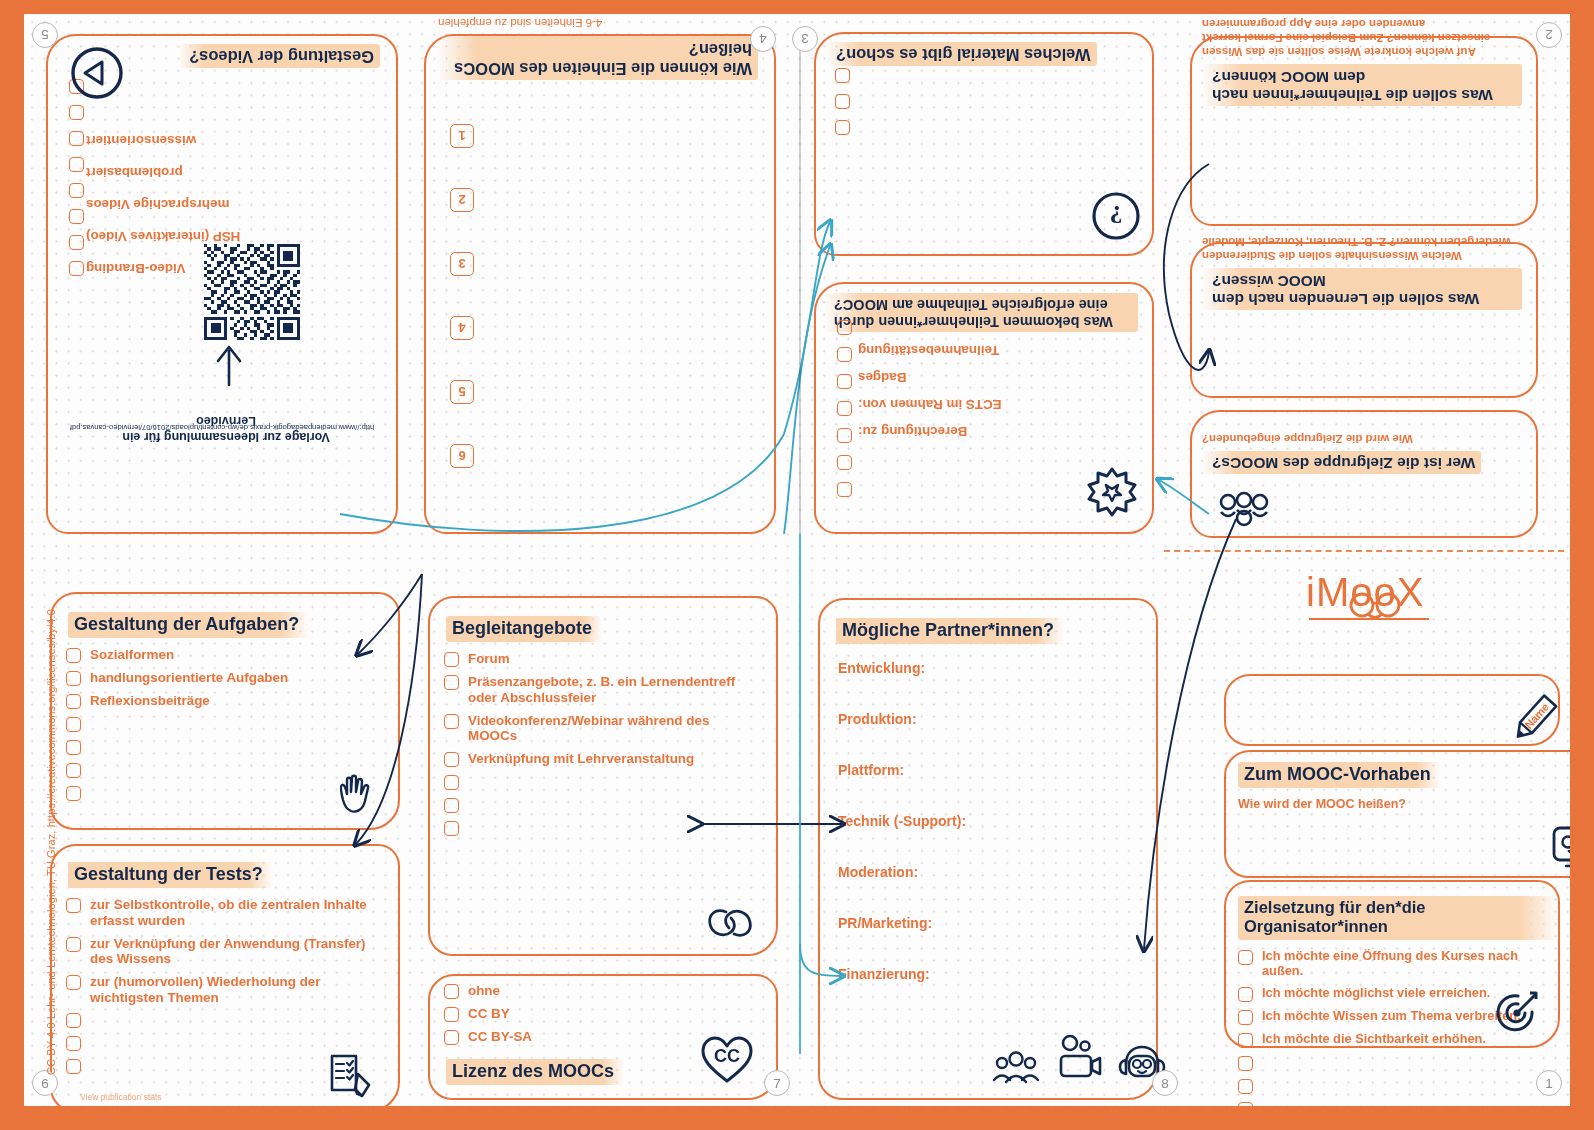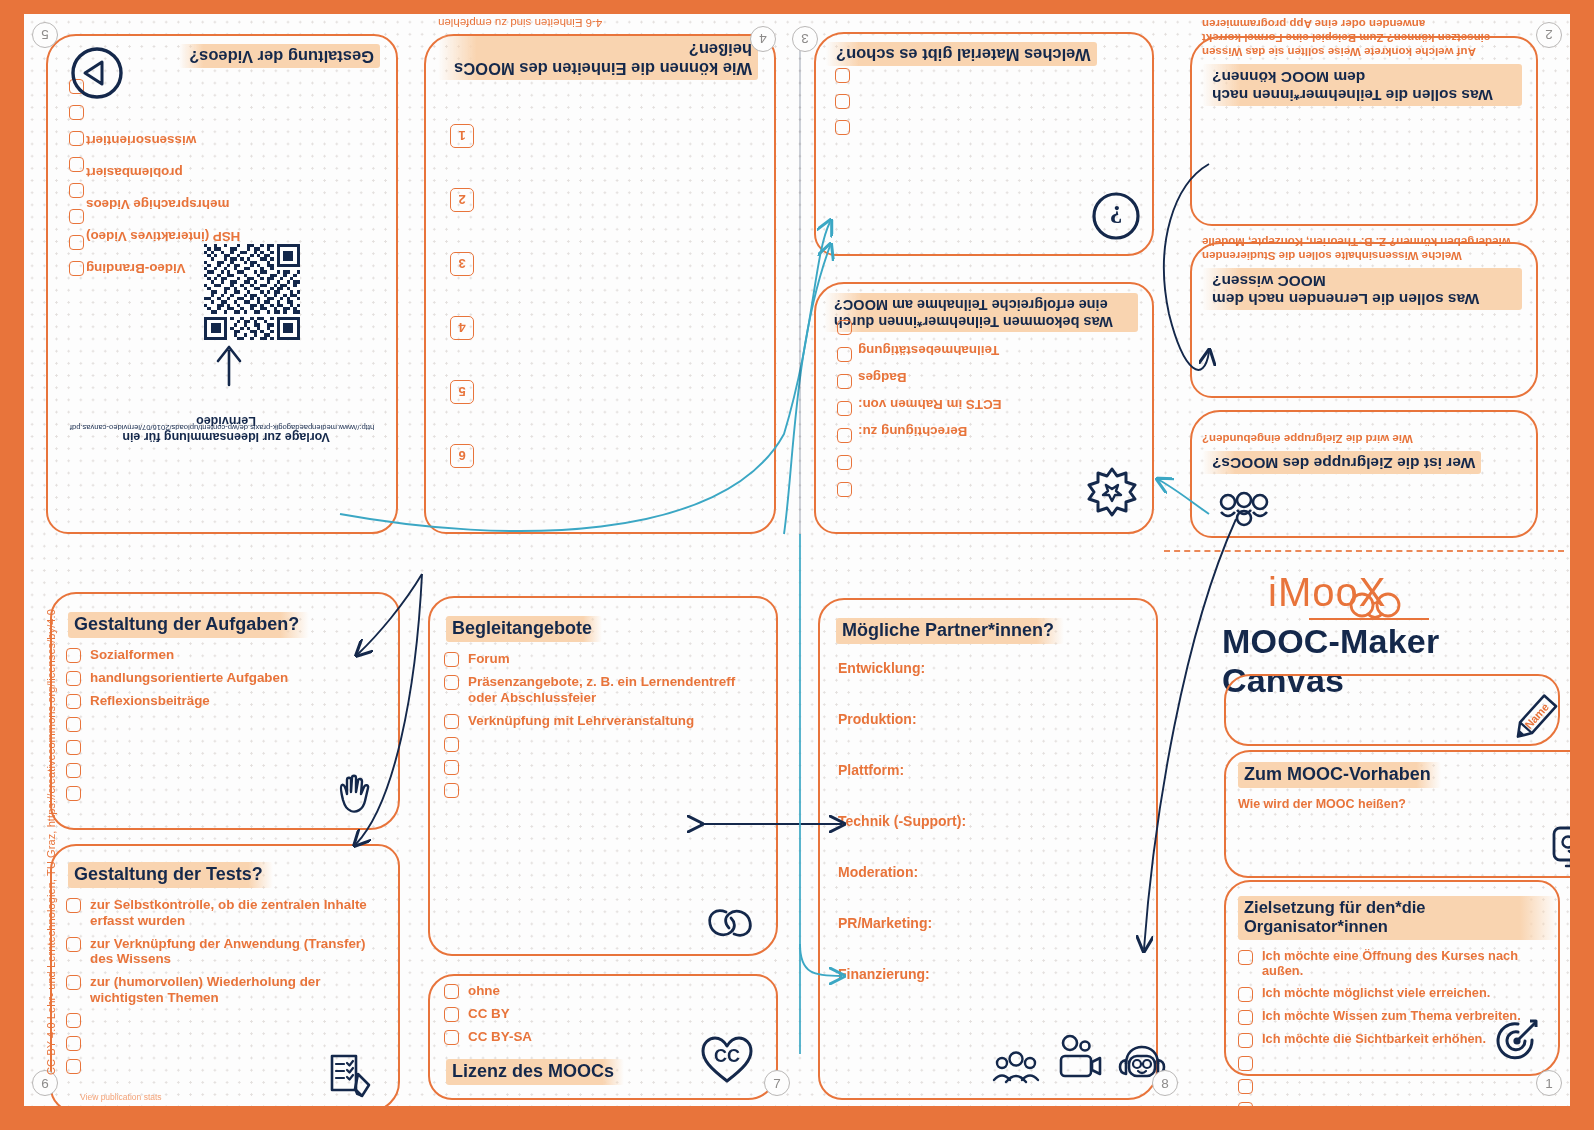--- a/index.html
+++ b/index.html
@@ -609,20 +609,24 @@
         <div class="chk-row">
             <div class="chk"></div>
             <div class="chk-lbl">Forum</div>
           </div>
         <div class="chk-row">
             <div class="chk"></div>
             <div class="chk-lbl" style="max-width:285px;">Präsenzangebote, z. B. ein Lernendentreff oder Abschlussfeier</div>
           </div>
         <div class="chk-row">
             <div class="chk"></div>
+            <div class="chk-lbl" style="max-width:295px;">Videokonferenz/Webinar während des MOOCs</div>
+          </div>
+        <div class="chk-row">
+            <div class="chk"></div>
             <div class="chk-lbl">Verknüpfung mit Lehrveranstaltung</div>
           </div>
         <div class="chk-row">
             <div class="chk"></div>
             <div class="chk-lbl"></div>
           </div>
         <div class="chk-row">
             <div class="chk"></div>
             <div class="chk-lbl"></div>
           </div>
@@ -703,32 +707,31 @@
           <circle cx="21" cy="22" r="4" stroke="#14284B" stroke-width="2.2" fill="none"></circle>
           <circle cx="31" cy="22" r="4" stroke="#14284B" stroke-width="2.2" fill="none"></circle>
           <path d="M25 22 h2" stroke="#14284B" stroke-width="2.2"></path>
           <path d="M22 29 q4 4 8 0" stroke="#14284B" stroke-width="2.2" fill="none" stroke-linecap="round"></path>
           <path d="M10 18 q-6 1 -6 7 q0 6 6 7 Z" stroke="#14284B" stroke-width="2.6" fill="none" stroke-linejoin="round"></path>
           <path d="M42 18 q6 1 6 7 q0 6 -6 7 Z" stroke="#14284B" stroke-width="2.6" fill="none" stroke-linejoin="round"></path>
         </svg>
       </div>
     </div>
 
-    <div class="brand" style="left:1244px; top:556px;">iMooX</div>
+    <div class="brand" style="left:1282px; top:556px;">iMooX</div>
     <div style="position:absolute; left:1322px; top:578px;">
       <svg width="66" height="30" viewBox="0 0 66 30">
         <circle cx="16" cy="13" r="11" stroke="#E8743B" stroke-width="2.8" fill="none"></circle>
         <circle cx="42" cy="13" r="11" stroke="#E8743B" stroke-width="2.8" fill="none"></circle>
         <path d="M27 12 q4 -3 8 0" stroke="#E8743B" stroke-width="2.6" fill="none"></path>
         <path d="M22 22 q7 7 14 0" stroke="#E8743B" stroke-width="2.6" fill="none"></path>
       </svg>
     </div>
     <div style="position:absolute; left:1285px; top:604px; width:120px; height:2.4px; background:#E8743B;"></div>
 
-    <div class="brandtitle" style="left:1198px; top:608px;">MOOC-Maker Canvas</div>
 
     <div class="card" style="left:1200px; top:660px; width:336px; height:72px;">
       <div style="position:absolute; right:-6px; bottom:-8px;">
         <svg width="64" height="62" viewBox="0 0 64 62">
           <g transform="rotate(42 32 31)">
             <path d="M24 4 L40 4 L40 40 L32 52 L24 40 Z" stroke="#14284B" stroke-width="2.6" fill="none" stroke-linejoin="round"></path>
             <path d="M24 40 L40 40" stroke="#14284B" stroke-width="2.2"></path>
             <path d="M29 46 L35 46 L32 52 Z" fill="#14284B"></path>
             <text x="32" y="28" text-anchor="middle" font-family="Liberation Sans, sans-serif" font-size="11" font-weight="bold" fill="#E8743B" transform="rotate(-90 32 24)">Name</text>
           </g>
@@ -746,21 +749,21 @@
           <rect x="4" y="4" width="42" height="32" rx="6" stroke="#14284B" stroke-width="2.8" fill="none"></rect>
           <circle cx="18" cy="18" r="5.5" stroke="#14284B" stroke-width="2.4" fill="none"></circle>
           <circle cx="32" cy="18" r="5.5" stroke="#14284B" stroke-width="2.4" fill="none"></circle>
           <path d="M23.5 17 h3" stroke="#14284B" stroke-width="2.2"></path>
           <path d="M19 27 q6 5 12 0" stroke="#14284B" stroke-width="2.4" fill="none" stroke-linecap="round"></path>
           <path d="M21 36 L21 42 M29 36 L29 42 M16 42 L34 42" stroke="#14284B" stroke-width="2.4" stroke-linecap="round"></path>
         </svg>
       </div>
     </div>
 
-    <div class="card" style="left:1200px; top:866px; width:336px; height:196px;">
+    <div class="card" style="left:1200px; top:866px; width:336px; height:168px;">
       <div style="padding:14px 0 0 12px;">
         <span class="title lg" style="font-size:16.5px;">Zielsetzung für den*die Organisator*innen</span>
       </div>
       <div style="padding:2px 10px 0 12px;">
         <div class="chk-row">
             <div class="chk"></div>
             <div class="chk-lbl" style="font-size:12.8px;">Ich möchte eine Öffnung des Kurses nach außen.</div>
           </div>
         <div class="chk-row">
             <div class="chk"></div>

